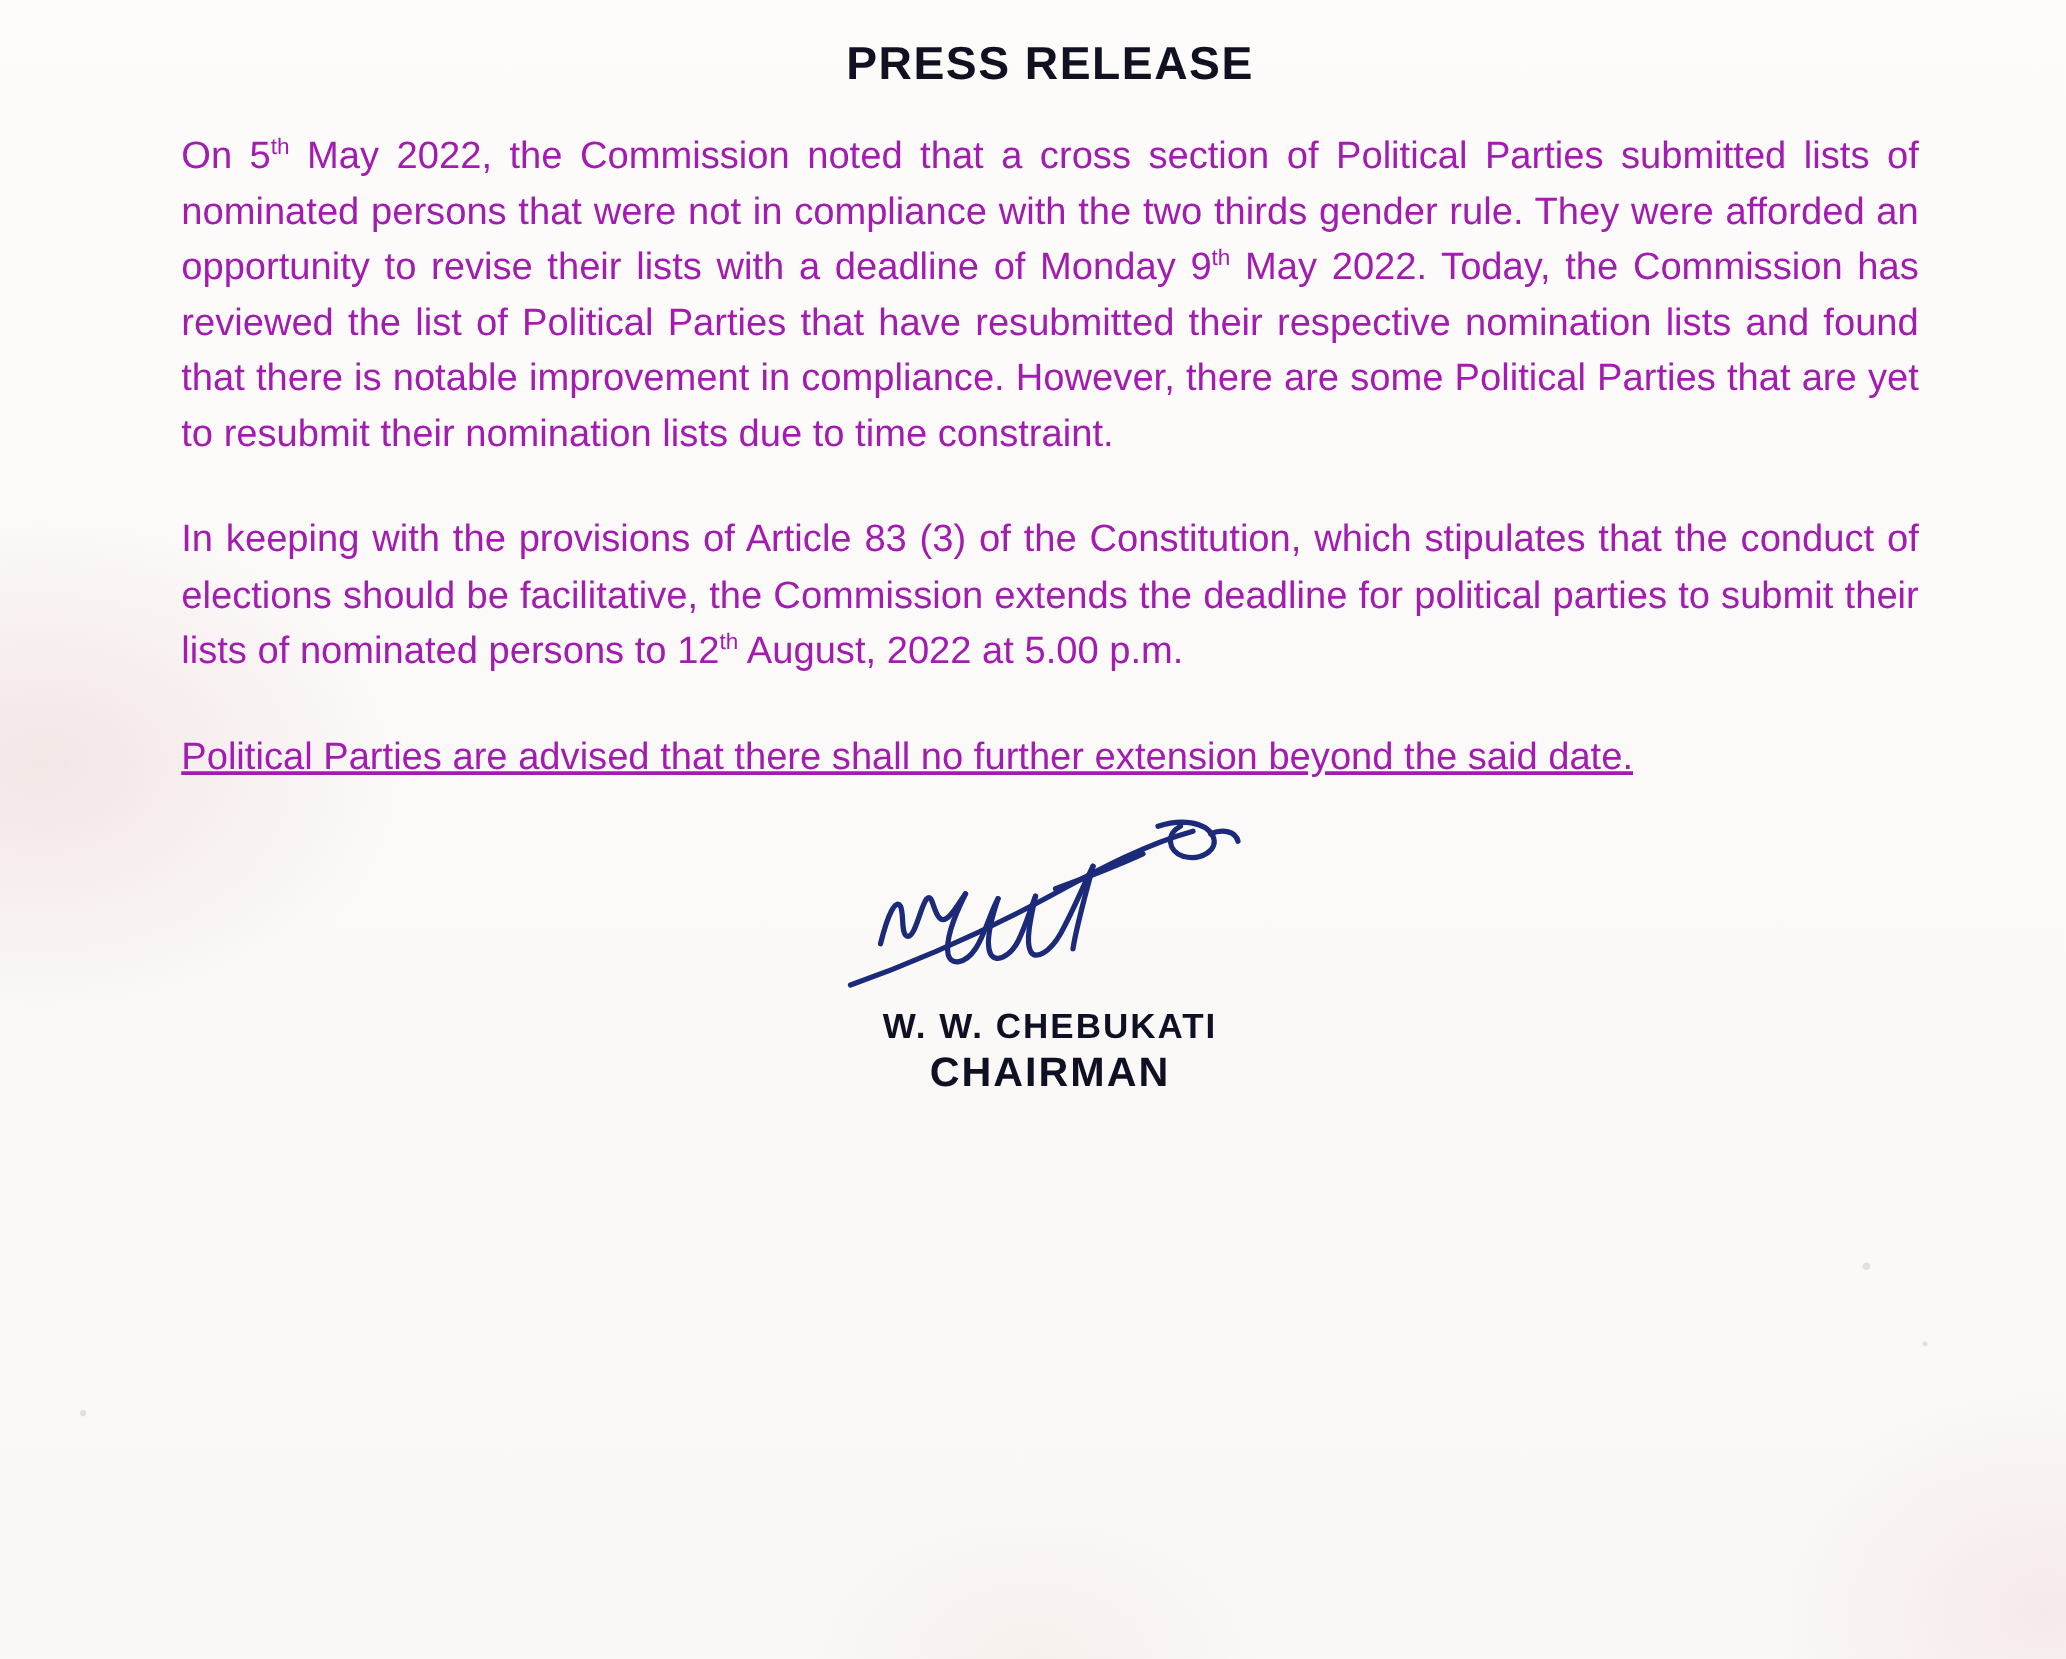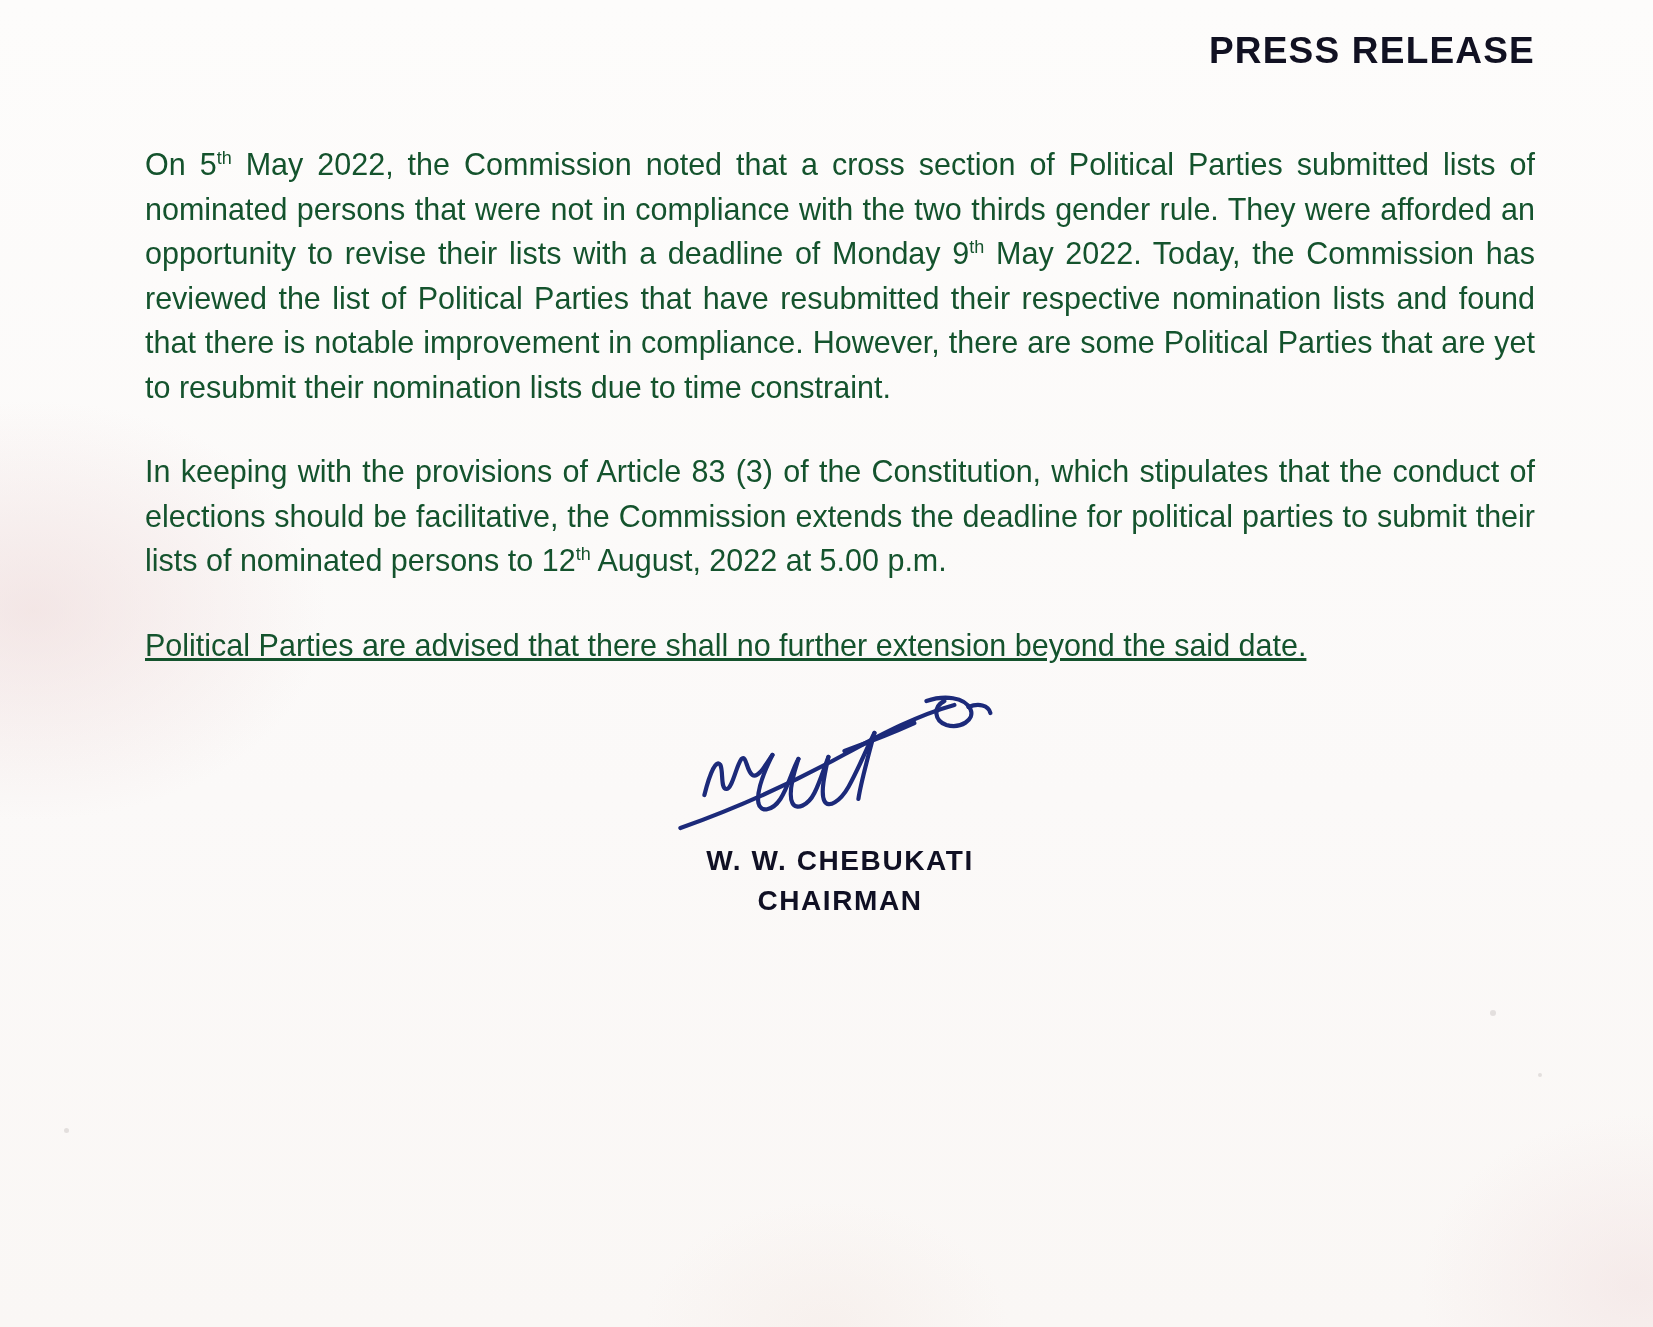--- a/index.html
+++ b/index.html
@@ -26,21 +26,21 @@
       linear-gradient(180deg, #fdfcfb 0%, #fbf9f8 60%, #faf7f5 100%);
   }
   .sheet {
     position: relative;
     width: 1653px;
     height: 1327px;
     box-sizing: border-box;
     padding: 18px 118px 0 145px;
   }
   .title {
-    text-align: right;
+    text-align: center;
     font-weight: bold;
     font-size: 37px;
     letter-spacing: 1.2px;
     margin: 12px 0 0 0;
     color: #111122;
   }
   .heading-block {
     margin-top: 46px;
     font-size: 33px;
     line-height: 1.42;
@@ -61,24 +61,24 @@
     padding-left: 183px;
     text-align: left;
     white-space: nowrap;
   }
   sup.ord {
     font-size: 19px;
     vertical-align: super;
     letter-spacing: 0;
   }
   .body-block {
-    margin-top: 70px;
+    margin-top: 30px;
     font-size: 30.5px;
     line-height: 1.46;
-    color: #14532d;
+    color: #a21caf;
   }
   .para {
     text-align: justify;
     margin: 0 0 40px 0;
   }
   .para.last {
     margin-bottom: 0;
     text-align: left;
     text-decoration: underline;
   }
@@ -113,21 +113,21 @@
     letter-spacing: 1.6px;
     color: #101024;
     margin-top: 22px;
   }
   .role {
     position: absolute;
     left: 0;
     right: 0;
     bottom: -6px;
     font-weight: bold;
-    font-size: 28px;
+    font-size: 33px;
     letter-spacing: 1.6px;
     color: #101024;
   }
   .speck {
     position: absolute;
     background: rgba(120,110,110,0.18);
     border-radius: 50%;
   }
 </style>
 </head>

